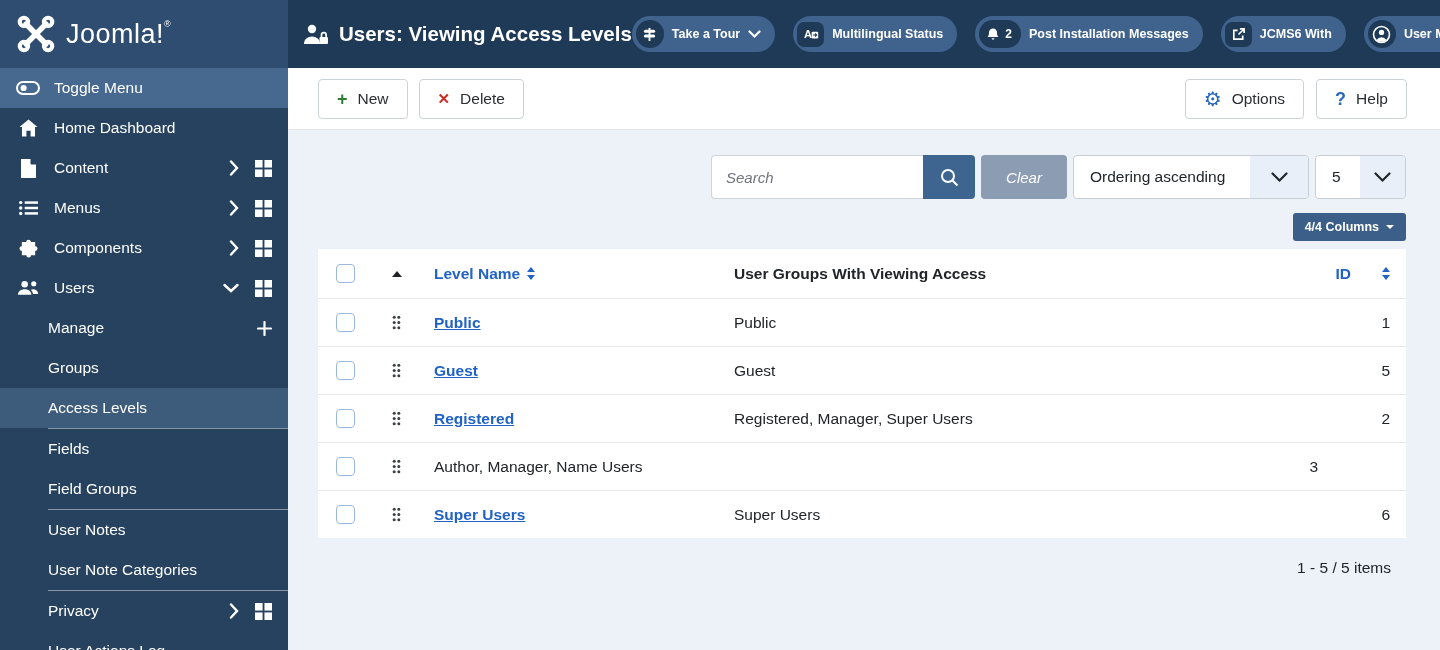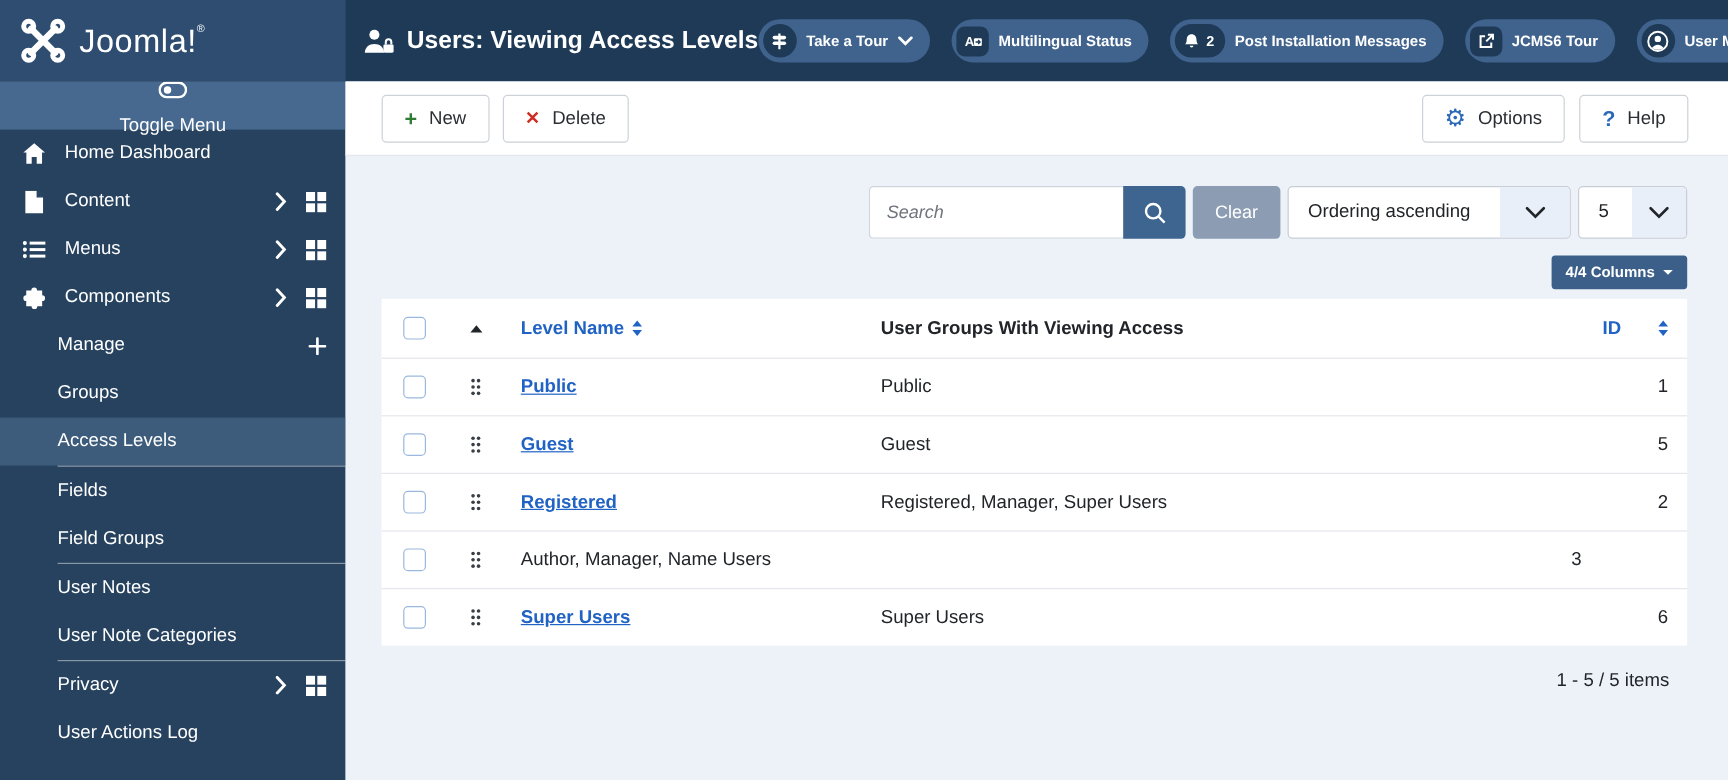--- a/index.html
+++ b/index.html
@@ -23,21 +23,21 @@
 
   
   .body-row { display:flex; height:582px; }
 
   
   .sidebar { width:288px; min-width:288px; background:#26425f; color:#fff; overflow:hidden; }
   .sb-item { display:flex; align-items:center; height:40px; padding:0 16px; gap:14px; font-size:15.5px; cursor:pointer; }
   .sb-item .sb-icon { width:24px; display:flex; justify-content:center; flex:none; }
   .sb-item .sb-label { white-space:nowrap; }
   .sb-right { margin-left:auto; display:flex; align-items:center; gap:16px; }
-  .sb-toggle { background:#47698f;flex-direction:column; }
+  .sb-toggle { background:#47698f; }
   .sb-sub { padding-left:48px; }
   .sb-active { background:#3d5b7a; }
   .sb-divider { height:1px; background:rgba(255,255,255,.45); margin-left:48px; }
 
   
   .main { flex:1; display:flex; flex-direction:column; background:#edf2f9; }
   .toolbar { height:62px; background:#fff; border-bottom:1px solid #e3e7ec; display:flex; align-items:center; padding:0 33px 0 30px; gap:11px; }
   .tb-btn { display:flex; align-items:center; gap:10px; height:40px; padding:0 18px; background:#fff; border:1px solid #ccd2d8; border-radius:4px; font-size:15.5px; color:#2a2e33; cursor:pointer; font-family:inherit; }
   .tb-right { margin-left:auto; display:flex; gap:12px; }
   .glyph { font-size:18px; font-weight:700; line-height:1; }
@@ -47,21 +47,21 @@
   .glyph.gear { font-size:20px; font-weight:400; }
 
   .content { padding:25px 34px 0 30px; }
 
   
   .filter-row { display:flex; justify-content:flex-end; gap:6px; height:44px; }
   .search-group { display:flex; }
   .search-input { width:212px; height:44px; border:1px solid #ced4da; border-right:none; border-radius:4px 0 0 4px; padding:0 14px; font-size:15px; font-family:inherit; color:#212529; background:#fff; outline:none; }
   .search-input::placeholder { font-style:italic; color:#70757c; }
   .search-btn { width:52px; height:44px; background:#3d6590; border:none; border-radius:0 4px 4px 0; display:flex; align-items:center; justify-content:center; cursor:pointer; }
-  .clear-btn { width:73px; height:44px; background:#8b9cb3; color:#fff; border:none; border-radius:4px; font-size:15px; font-family:inherit; cursor:pointer; }
+  .clear-btn { width:86px; height:44px; background:#8b9cb3; color:#fff; border:none; border-radius:4px; font-size:15px; font-family:inherit; cursor:pointer;font-style:italic; }
   .select { display:flex; align-items:stretch; height:44px; background:#fff; border:1px solid #c8ced6; border-radius:4px; overflow:hidden; cursor:pointer; }
   .select-label { display:flex; align-items:center; padding:15px 16px; font-size:15.5px; color:#212529; flex:1; white-space:nowrap; }
   .select-caret { width:58px; background:#e9eff8; display:flex; align-items:center; justify-content:center; }
   .select-ordering { width:236px; }
   .select-limit { width:91px; }
   .select-limit .select-caret { width:45px; }
 
   .columns-row { display:flex; justify-content:flex-end; margin-top:14px; }
   .columns-btn { height:28px; background:#3c5f89; color:#fff; border:none; border-radius:3px; font-size:12.5px; font-weight:700; padding:0 12px; display:flex; align-items:center; gap:7px; cursor:pointer; font-family:inherit; }
   .caret-down { width:0; height:0; border-left:4px solid transparent; border-right:4px solid transparent; border-top:4px solid #fff; }
@@ -158,21 +158,21 @@
         <span>Post Installation Messages</span>
       </button>
 
       <button class="pill">
         <span class="pill-ico square">
           <svg width="15" height="15" viewBox="0 0 16 16" fill="none" stroke="#fff" stroke-width="1.8">
             <path d="M7 3.5H3v9.5h9.5V9"></path>
             <path d="M9.5 2h4.5v4.5M13.6 2.4L8 8"></path>
           </svg>
         </span>
-        <span>JCMS6 Tour</span>
+        <span>JCMS6 With</span>
       </button>
 
       <button class="pill">
         <span class="pill-ico">
           <svg width="19" height="19" viewBox="0 0 20 20">
             <circle cx="10" cy="10" r="8.4" fill="none" stroke="#fff" stroke-width="1.7"></circle>
             <circle cx="10" cy="7.8" r="2.8" fill="#fff"></circle>
             <path d="M4.9 15.7a6.2 6.2 0 0110.2 0 8.4 8.4 0 01-10.2 0z" fill="#fff"></path>
           </svg>
         </span>
@@ -265,20 +265,42 @@
           </svg>
         <svg width="17" height="17" viewBox="0 0 18 18" fill="#fff">
             <rect width="8" height="8"></rect>
             <rect x="10" width="8" height="8"></rect>
             <rect y="10" width="8" height="8"></rect>
             <rect x="10" y="10" width="8" height="8"></rect>
           </svg>
       </span>
     </div>
 
+    <div class="sb-item">
+      <span class="sb-icon">
+        <svg width="22" height="16" viewBox="0 0 23 16" fill="#fff">
+          <circle cx="8" cy="4" r="3.4"></circle>
+          <path d="M1 15c0-3.4 3.1-5.6 7-5.6s7 2.2 7 5.6z"></path>
+          <circle cx="17.5" cy="3.6" r="2.7"></circle>
+          <path d="M16.4 9.2c3.2 0 5.8 2.1 5.8 5.1h-5.4a7.3 7.3 0 00-2.3-4.5 6.5 6.5 0 011.9-.6z"></path>
+        </svg>
+      </span>
+      <span class="sb-label">Users</span>
+      <span class="sb-right">
+        <svg width="16" height="10" viewBox="0 0 16 10">
+            <path d="M1.5 2l6.5 6 6.5-6" fill="none" stroke="#fff" stroke-width="2.4" stroke-linecap="round"></path>
+          </svg>
+        <svg width="17" height="17" viewBox="0 0 18 18" fill="#fff">
+            <rect width="8" height="8"></rect>
+            <rect x="10" width="8" height="8"></rect>
+            <rect y="10" width="8" height="8"></rect>
+            <rect x="10" y="10" width="8" height="8"></rect>
+          </svg>
+      </span>
+    </div>
 
     <div class="sb-item sb-sub">
       <span class="sb-label">Manage</span>
       <span class="sb-right">
         <svg width="15" height="15" viewBox="0 0 15 15">
             <path d="M7.5 1v13M1 7.5h13" stroke="#fff" stroke-width="2.2" stroke-linecap="round"></path>
           </svg>
       </span>
     </div>
 

